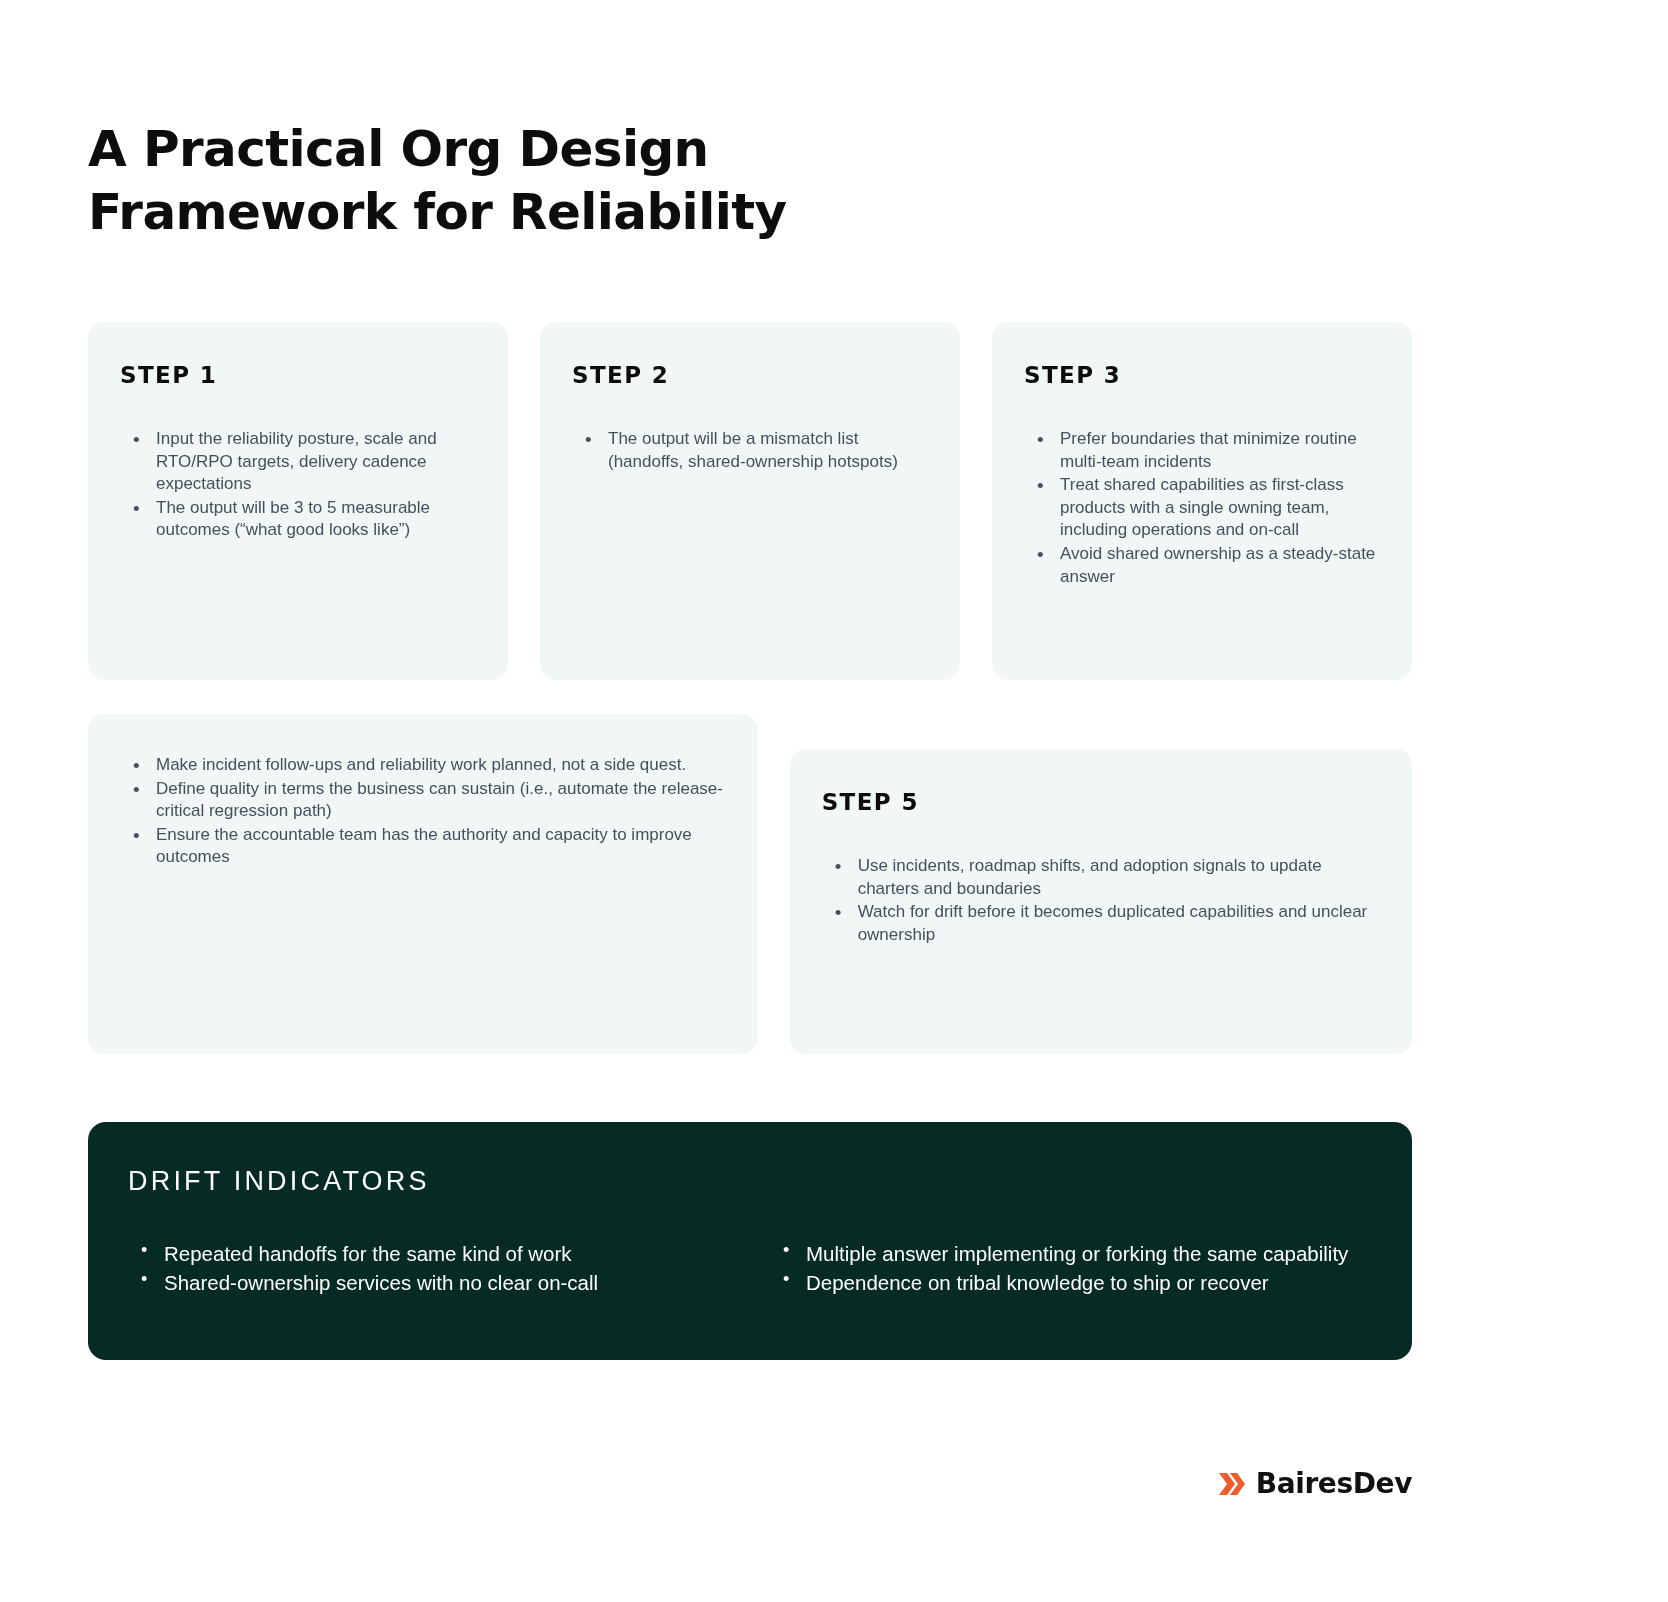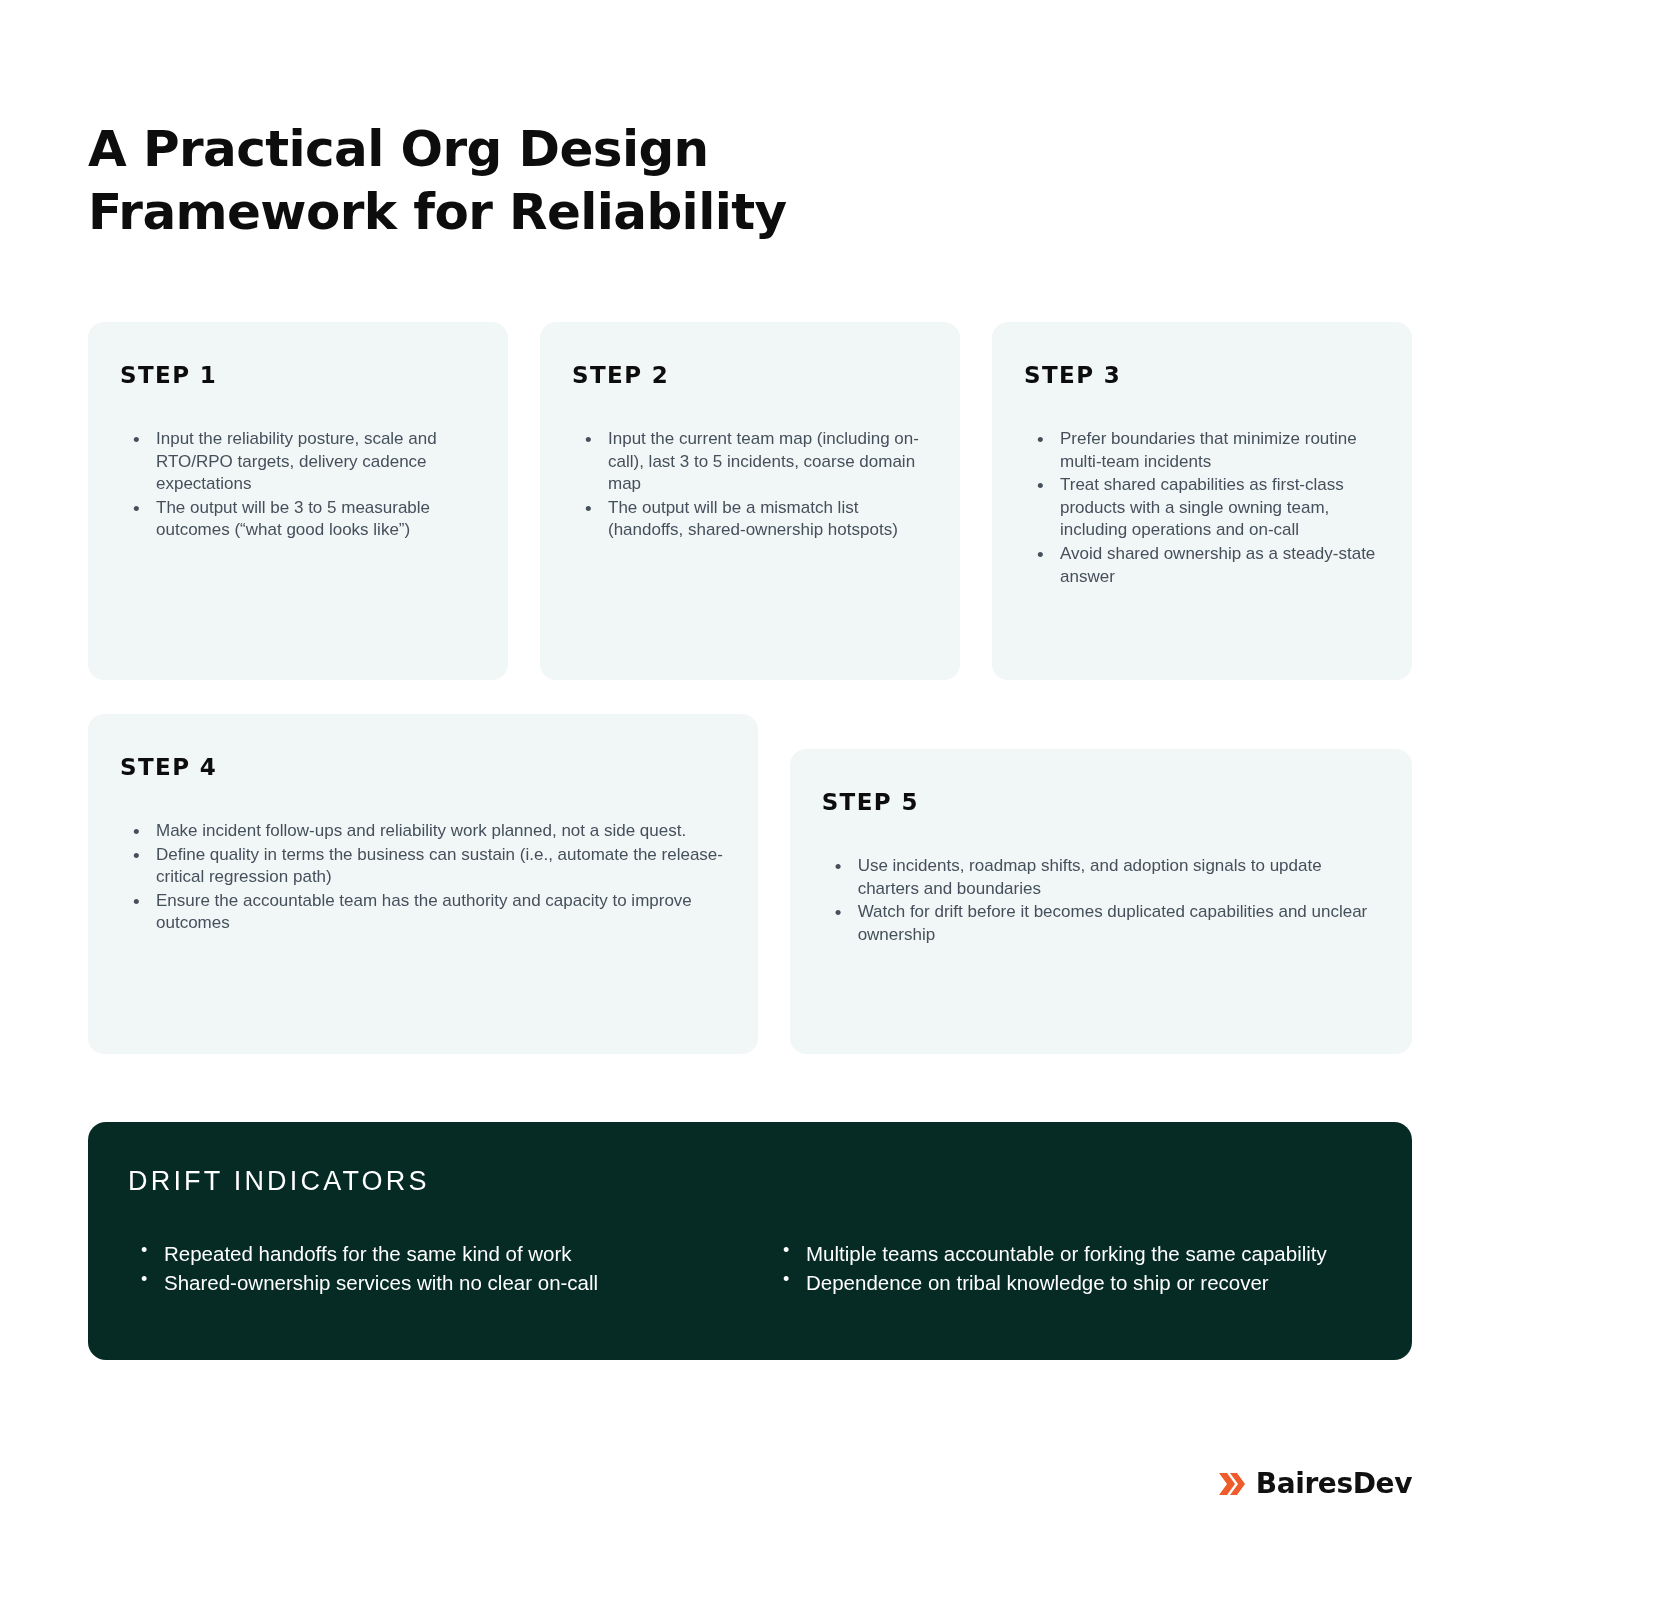--- a/index.html
+++ b/index.html
@@ -155,40 +155,38 @@
       <div class="step-title">STEP 1</div>
       <ul class="step-list">
         <li>Input the reliability posture, scale and RTO/RPO targets, delivery cadence expectations</li>
         <li>The output will be 3 to 5 measurable outcomes (“what good looks like”)</li>
       </ul>
     </div>
 
     <div class="step-card">
       <div class="step-title">STEP 2</div>
       <ul class="step-list">
-        <li>Input the current team map (including on-call), last 3 to 5 incidents, coarse domain map</li>
         <li> The output will be a mismatch list (handoffs, shared-ownership hotspots)</li>
       </ul>
     </div>
 
     <div class="step-card">
       <div class="step-title">STEP 3</div>
       <ul class="step-list">
         <li>Prefer boundaries that minimize routine multi-team incidents</li>
         <li>Treat shared capabilities as first-class products with a single owning team, including operations and on-call</li>
         <li>Avoid shared ownership as a steady-state answer</li>
       </ul>
     </div>
 
   </div>
 
   <div class="steps-row row-2">
 
     <div class="step-card">
-      <div class="step-title">STEP 4</div>
       <ul class="step-list">
         <li>Make incident follow-ups and reliability work planned, not a side quest.</li>
         <li>Define quality in terms the business can sustain (i.e., automate the release-critical regression path)</li>
         <li>Ensure the accountable team has the authority and capacity to improve outcomes</li>
       </ul>
     </div>
 
     <div class="step-card">
       <div class="step-title">STEP 5</div>
       <ul class="step-list">
@@ -203,21 +201,21 @@
     <div class="drift-title">DRIFT INDICATORS</div>
     <div class="drift-columns">
       <div class="drift-col left">
         <ul class="drift-list">
           <li>Repeated handoffs for the same kind of work</li>
           <li>Shared-ownership services with no clear on-call</li>
         </ul>
       </div>
       <div class="drift-col right">
         <ul class="drift-list">
-          <li>Multiple teams accountable or forking the same capability</li>
+          <li>Multiple answer implementing or forking the same capability</li>
           <li>Dependence on tribal knowledge to ship or recover</li>
         </ul>
       </div>
     </div>
   </div>
 
   <div class="logo-wrap">
     <svg class="logo-mark" width="30" height="30" viewBox="0 0 30 30" aria-hidden="true">
       <path d="M2 4 L10 4 L18 15 L10 26 L2 26 L10 15 Z" fill="#ef5c2b"></path>
       <path d="M13 4 L20 4 L28 15 L20 26 L13 26 L21 15 Z" fill="#ef5c2b"></path>

